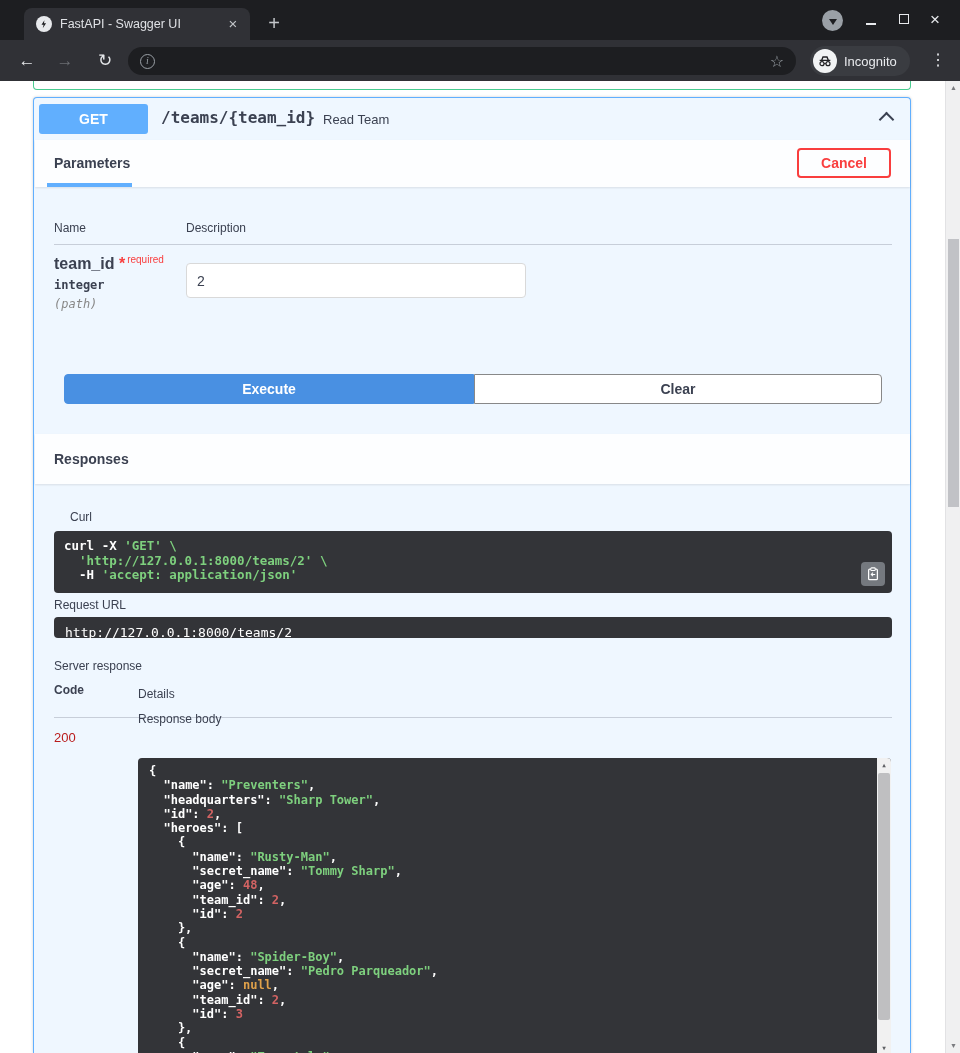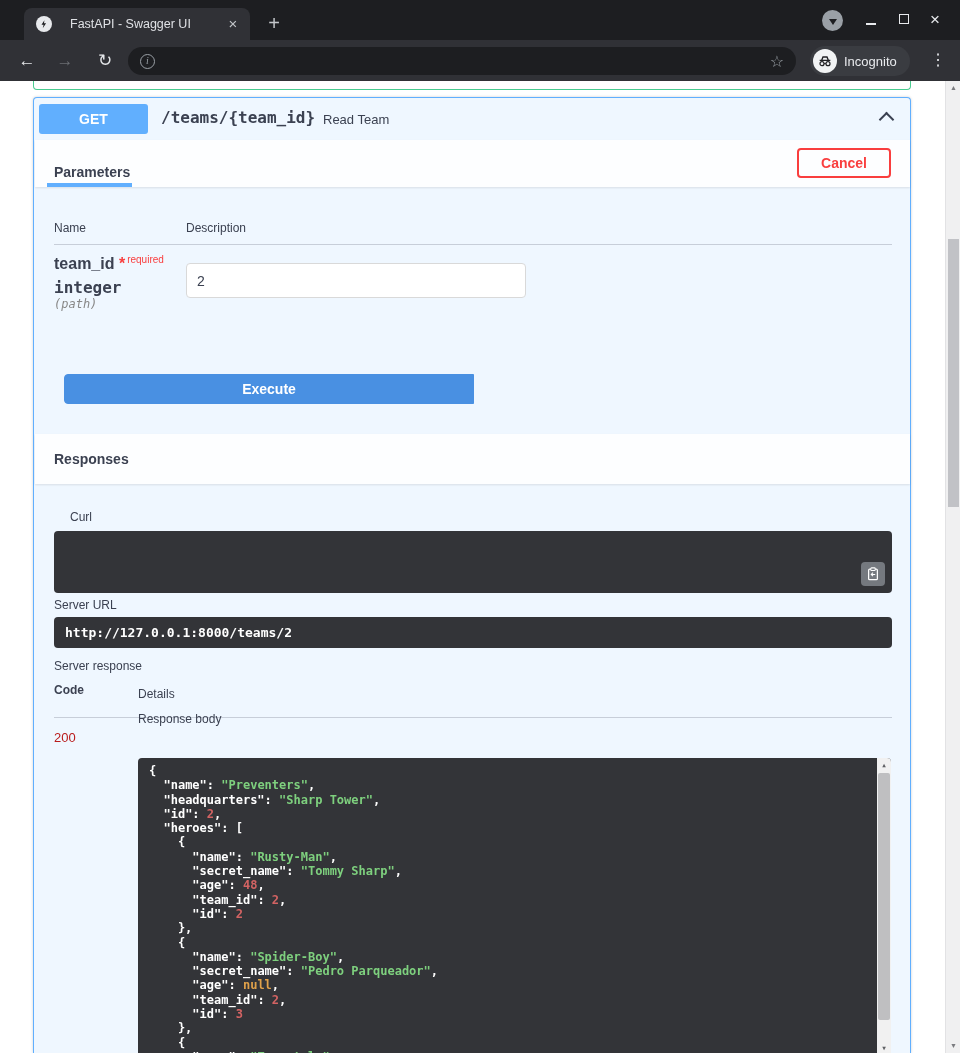--- a/index.html
+++ b/index.html
@@ -2,21 +2,21 @@
 <html><head>
 <meta charset="utf-8">
 <style>
   * { margin:0; padding:0; box-sizing:border-box; }
   html,body { width:960px; height:1053px; }
   body { position:relative; overflow:hidden; font-family:"Liberation Sans", sans-serif; background:#fff; }
   .abs { position:absolute; }
 
   
   .frame { left:0; top:0; width:960px; height:40px; background:#1d1e21; }
-  .tab { left:24px; top:8px; width:226px; height:32px; background:#303136; border-radius:8px 8px 0 0; display:flex; align-items:center;gap:10px; }
+  .tab { left:24px; top:8px; width:226px; height:32px; background:#303136; border-radius:8px 8px 0 0; display:flex; align-items:center; }
   .favicon { width:16px; height:16px; margin-left:12px; border-radius:50%; background:#e8eaed; display:flex; align-items:center; justify-content:center; }
   .favicon svg { width:10px; height:10px; }
   .tab-title { margin-left:8px; font-size:12.5px; color:#dfe1e5; white-space:nowrap; overflow:hidden; flex:1; }
   .tab-close { width:18px; height:18px; margin-right:8px; color:#c3c6ca; font-size:15px; line-height:18px; text-align:center; border-radius:50%; }
   .newtab { left:262px; top:12px; width:24px; height:24px; color:#c3c6ca; font-size:20px; line-height:22px; text-align:center; font-weight:normal; }
   .winbtn { top:11px; color:#e8eaed; font-size:15px; line-height:18px; text-align:center; width:20px; height:18px; }
   .tabsearch { left:822px; top:10px; width:21px; height:21px; border-radius:50%; background:#9aa0a6; display:flex; align-items:center; justify-content:center; }
   .tabsearch .tri { width:0; height:0; border-left:4px solid transparent; border-right:4px solid transparent; border-top:6px solid #1d1e21; margin-top:2px; }
   .min-glyph { display:block; width:10px; border-bottom:2px solid #e8eaed; margin:12px auto 0; }
   .max-glyph { display:block; width:10px; height:10px; border:1.6px solid #e8eaed; margin:3px auto 0; }
@@ -52,53 +52,53 @@
   .opblock { left:33px; top:16px; width:878px; height:956px; background:#eff7ff; border:1px solid #61affe; border-bottom:none; border-radius:4px 4px 0 0; box-shadow:0 0 3px rgba(0,0,0,.19); }
   .op-header { position:absolute; left:0; top:0; width:100%; height:42px; }
   .method-badge { position:absolute; left:5px; top:6px; width:109px; height:30px; background:#61affe; border-radius:3px; color:#fff; font-weight:bold; font-size:14px; text-align:center; line-height:30px; }
   .op-path { position:absolute; left:127px; top:10px; font-family:"DejaVu Sans Mono", monospace; font-weight:bold; font-size:16px; color:#3b4151; }
   .op-summary { position:absolute; left:289px; top:14px; font-size:13px; color:#3b4151; }
   .chevron { position:absolute; right:18px; top:16px; width:11px; height:11px; border-top:2px solid #3b4151; border-left:2px solid #3b4151; transform:rotate(45deg); }
 
   .section-header { position:absolute; left:1px; width:875px; background:rgba(255,255,255,.85); box-shadow:0 1px 2px rgba(0,0,0,.1); }
   .params-header { top:42px; height:47px; }
   .resp-header { top:336px; height:50px; }
-  .tab-label { position:absolute; left:19px; top:24px; font-size:14px; font-weight:bold; color:#3b4151; }
+  .tab-label { position:absolute; left:19px; top:15px; font-size:14px; font-weight:bold; color:#3b4151; }
   .tab-underline { position:absolute; left:12px; bottom:0; width:85px; height:4px; background:#61affe; }
   .cancel-btn { position:absolute; right:19px; top:8px; width:94px; height:30px; border:2px solid #f93e3e; border-radius:4px; background:transparent; color:#f93e3e; font-weight:bold; font-size:14px; text-align:center; line-height:26px; }
   .resp-title { position:absolute; left:19px; top:17px; font-size:14px; font-weight:bold; color:#3b4151; }
 
   .lbl-sm { font-size:12px; font-weight:normal; color:#3b4151; }
   .col-name { left:20px; top:123px; }
   .col-desc { left:152px; top:123px; }
   .thead-divider { left:20px; top:146px; width:838px; height:1px; background:rgba(59,65,81,.22); }
 
   .param-name { left:20px; top:156px; font-size:16px; font-weight:bold; color:#3b4151; }
   .req-star { color:#f93e3e; }
   .req-label { color:#f93e3e; font-size:10px; vertical-align:super; font-weight:normal; margin-left:2px; }
-  .param-type { left:20px; top:180px; font-family:"DejaVu Sans Mono", monospace; font-size:16px; font-weight:bold; color:#3b4151; }
+  .param-type { left:20px; top:180px; font-family:"DejaVu Sans Mono", monospace; font-size:12px; font-weight:bold; color:#3b4151; }
   .param-in { left:20px; top:199px; font-family:"DejaVu Sans Mono", monospace; font-size:12px; font-style:italic; color:#888; }
   .param-input { left:152px; top:165px; width:340px; height:35px; border:1px solid #d9d9d9; border-radius:4px; background:#fff; padding:0 10px; font-size:14px; color:#3b4151; font-family:"Liberation Sans", sans-serif; }
 
   .exec-btn { left:30px; top:276px; width:410px; height:30px; background:#4990e2; border:1px solid #4990e2; border-radius:4px 0 0 4px; color:#fff; font-weight:bold; font-size:14px; text-align:center; line-height:28px; }
   .clear-btn { left:440px; top:276px; width:408px; height:30px; background:#fff; border:1px solid #888; border-radius:0 4px 4px 0; color:#3b4151; font-weight:bold; font-size:14px; text-align:center; line-height:28px; }
 
   .curl-label { left:36px; top:412px; }
   .codeblock { background:#333438; border-radius:4px; font-family:"DejaVu Sans Mono", monospace; }
   .curl-block { left:20px; top:433px; width:838px; height:62px; padding:8px 10px; font-size:12.5px; line-height:14.5px; }
   .code-line { white-space:pre; }
   .tok-pln { color:#fff; font-weight:bold; }
   .tok-key { color:#fff; font-weight:bold; }
   .tok-str { color:#7ed07e; font-weight:bold; }
   .tok-num { color:#d36363; font-weight:bold; }
   .tok-nul { color:#e0a14a; font-weight:bold; }
   .copy-btn { position:absolute; right:7px; bottom:7px; width:24px; height:24px; background:#75797f; border-radius:4px; display:flex; align-items:center; justify-content:center; }
 
   .requrl-label { left:20px; top:500px; }
-  .requrl-block { left:20px; top:519px; width:838px; height:31px; line-height:31px; padding:0 11px; font-size:13px; font-weight:bold; color:#fff; white-space:nowrap; }
+  .requrl-block { left:20px; top:519px; width:838px; height:21px; line-height:31px; padding:0 11px; font-size:13px; font-weight:normal; color:#fff; white-space:nowrap; }
 
   .servresp-label { left:20px; top:561px; }
   .col-code { left:20px; top:585px; font-size:12px; font-weight:bold; color:#3b4151; }
   .col-details { left:104px; top:589px; }
   .resp-divider { left:20px; top:619px; width:838px; height:1px; background:rgba(59,65,81,.22); }
   .status-code { left:20px; top:632px; font-size:13px; color:#b91c1c; }
   .respbody-label { left:104px; top:614px; }
   .respbody-block { left:104px; top:660px; width:753px; height:296px; border-radius:4px 4px 0 0; overflow:hidden; }
   .respbody-pre { position:absolute; left:11px; top:6px; font-size:12px; line-height:14.3px; }
 
@@ -179,37 +179,43 @@
     <span class="abs lbl-sm col-name">Name</span>
     <span class="abs lbl-sm col-desc">Description</span>
     <div class="abs thead-divider"></div>
 
     <div class="abs param-name"><span>team_id</span> <span class="req-star">*</span><span class="req-label">required</span></div>
     <span class="abs param-type">integer</span>
     <span class="abs param-in">(path)</span>
     <input class="abs param-input" value="2" style="">
 
     <button class="abs exec-btn">Execute</button>
+    <button class="abs clear-btn">Clear</button>
 
     <div class="section-header resp-header">
       <span class="resp-title">Responses</span>
     </div>
 
     <span class="abs lbl-sm curl-label">Curl</span>
     <div class="abs codeblock curl-block">
+      <div>
+          <div class="code-line"><span class="tok-pln">curl -X </span><span class="tok-str">'GET' \</span></div>
+          <div class="code-line"><span class="tok-pln">  </span><span class="tok-str">'http://127.0.0.1:8000/teams/2' \</span></div>
+          <div class="code-line"><span class="tok-pln">  -H </span><span class="tok-str">'accept: application/json'</span></div>
+        </div>
       <div class="copy-btn">
         <svg viewBox="0 0 16 16" width="14" height="14">
             <rect x="3" y="2.5" width="10" height="12" rx="1.2" fill="none" stroke="#fff" stroke-width="1.4"></rect>
             <rect x="5.5" y="1" width="5" height="3" rx="0.8" fill="#75797f" stroke="#fff" stroke-width="1.2"></rect>
             <path d="M10.5 8.5 L6.5 8.5 M8 6.5 L6 8.5 L8 10.5" stroke="#fff" stroke-width="1.2" fill="none"></path>
           </svg>
       </div>
     </div>
 
-    <span class="abs lbl-sm requrl-label">Server URL</span>
+    <span class="abs lbl-sm requrl-label">Request URL</span>
     <div class="abs codeblock requrl-block">http://127.0.0.1:8000/teams/2</div>
 
     <span class="abs lbl-sm servresp-label">Server response</span>
     <span class="abs col-code">Code</span>
     <span class="abs lbl-sm col-details">Details</span>
     <div class="abs resp-divider"></div>
 
     <span class="abs status-code">200</span>
     <span class="abs lbl-sm respbody-label">Response body</span>
 

